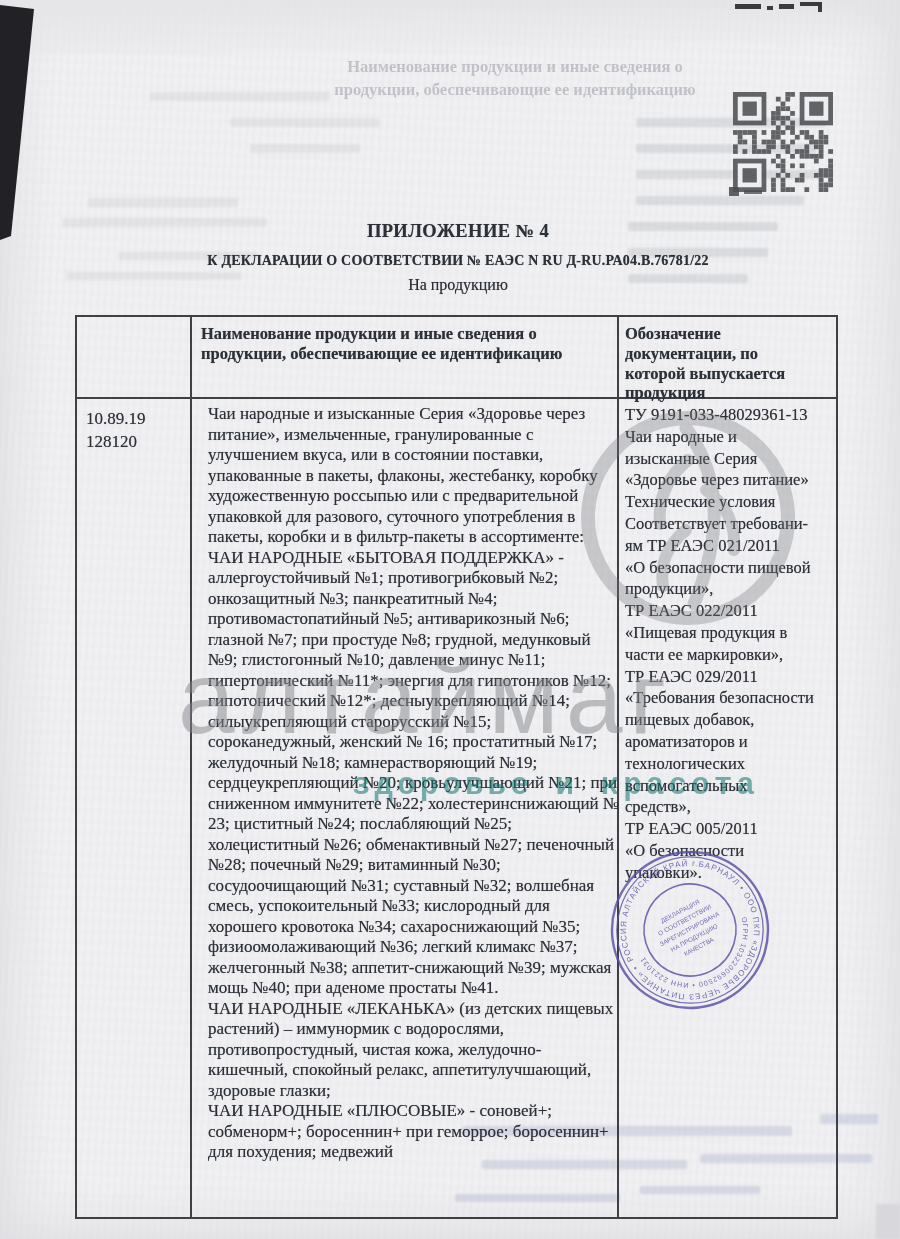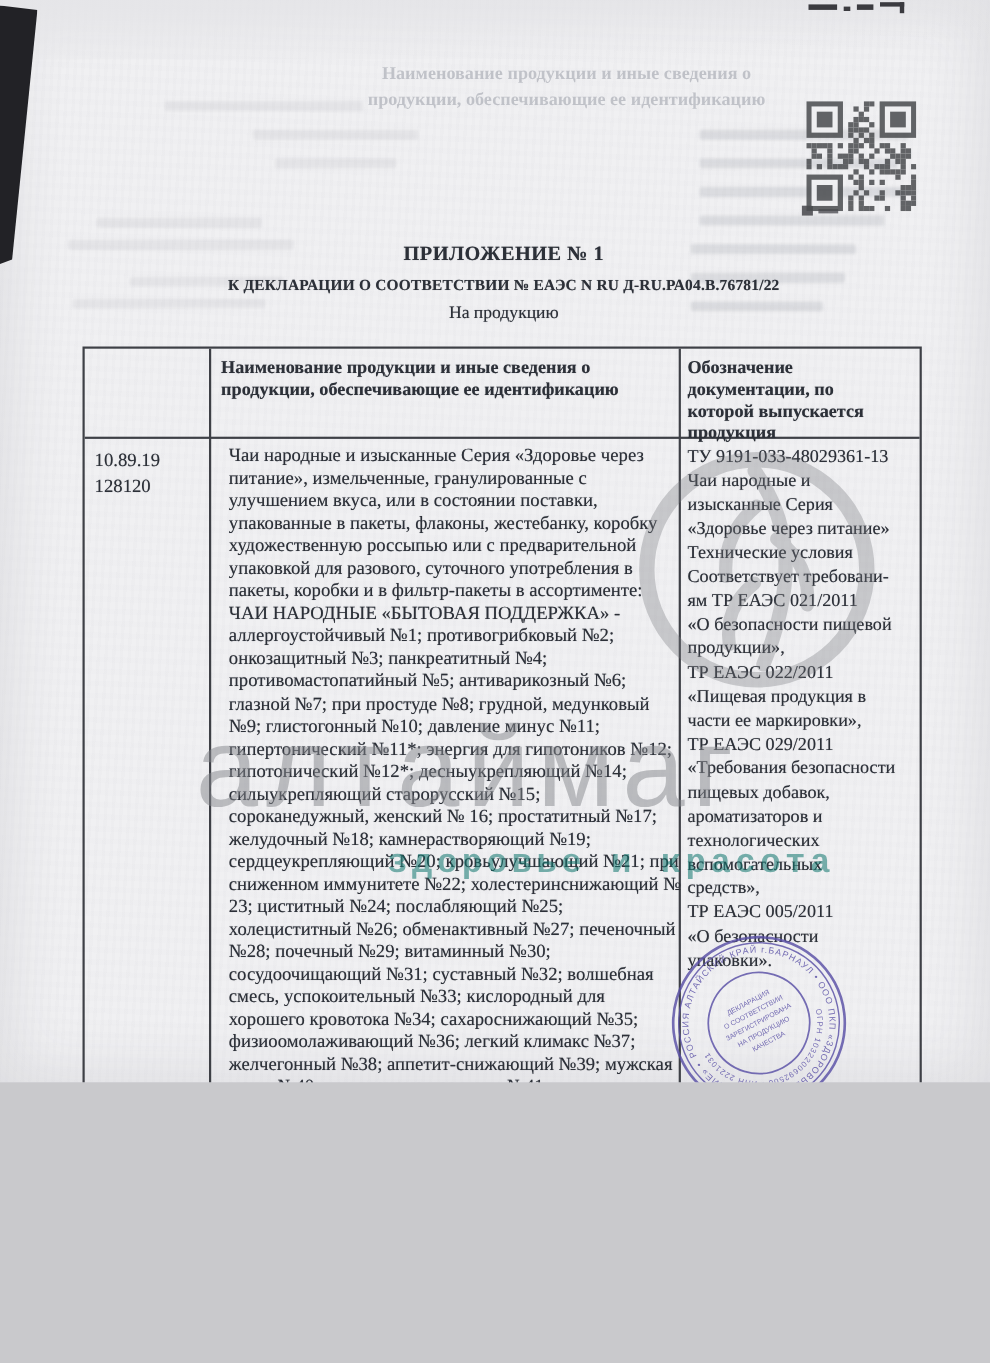--- a/index.html
+++ b/index.html
@@ -1,17 +1,17 @@
 <!DOCTYPE html>
 <html><head>
 <meta charset="utf-8">
 <style>
   html,body{margin:0;padding:0;background:#c9c9cc;}
   .scan{
-    position:relative; width:900px; height:984px; overflow:hidden;
+    position:relative; width:900px; height:1239px; overflow:hidden;
     background:#f0f0f2;
     font-family:"Liberation Serif", serif;
     box-shadow:inset 0 0 60px rgba(60,60,70,.12);
   }
   .paper-grain{
     position:absolute; inset:0;
     background:
       repeating-linear-gradient(93deg, rgba(210,210,215,.09) 0 3px, rgba(255,255,255,0) 3px 7px),
       repeating-linear-gradient(2deg, rgba(225,225,230,.10) 0 5px, rgba(255,255,255,0) 5px 11px);
   }
@@ -243,21 +243,21 @@
       <rect x="4.761904761904762" y="4.761904761904762" width="23.80952380952381" height="23.80952380952381" fill="#f0f0f2"></rect>
       <rect x="9.523809523809524" y="9.523809523809524" width="14.285714285714285" height="14.285714285714285" fill="#4b4d50"></rect>
       <rect x="66.66666666666667" y="0" width="33.333333333333336" height="33.333333333333336" fill="#4b4d50"></rect>
       <rect x="71.42857142857143" y="4.761904761904762" width="23.80952380952381" height="23.80952380952381" fill="#f0f0f2"></rect>
       <rect x="76.19047619047619" y="9.523809523809524" width="14.285714285714285" height="14.285714285714285" fill="#4b4d50"></rect>
       <rect x="0" y="66.66666666666667" width="33.333333333333336" height="33.333333333333336" fill="#4b4d50"></rect>
       <rect x="4.761904761904762" y="71.42857142857143" width="23.80952380952381" height="23.80952380952381" fill="#f0f0f2"></rect>
       <rect x="9.523809523809524" y="76.19047619047619" width="14.285714285714285" height="14.285714285714285" fill="#4b4d50"></rect>
     </svg>
 
-  <div class="title1 scan-text">ПРИЛОЖЕНИЕ № 1</div>
+  <div class="title1 scan-text">ПРИЛОЖЕНИЕ № 4</div>
   <div class="title2 scan-text">К ДЕКЛАРАЦИИ О СООТВЕТСТВИИ № ЕАЭС N RU Д-RU.РА04.В.76781/22</div>
   <div class="title3 scan-text">На продукцию</div>
 
   <div class="tbl">
     <div class="v v1"></div>
     <div class="v v2"></div>
     <div class="h1"></div>
 
     <div class="hc hc2 pre scan-text">Наименование продукции и иные сведения о
 продукции, обеспечивающие ее идентификацию</div>

